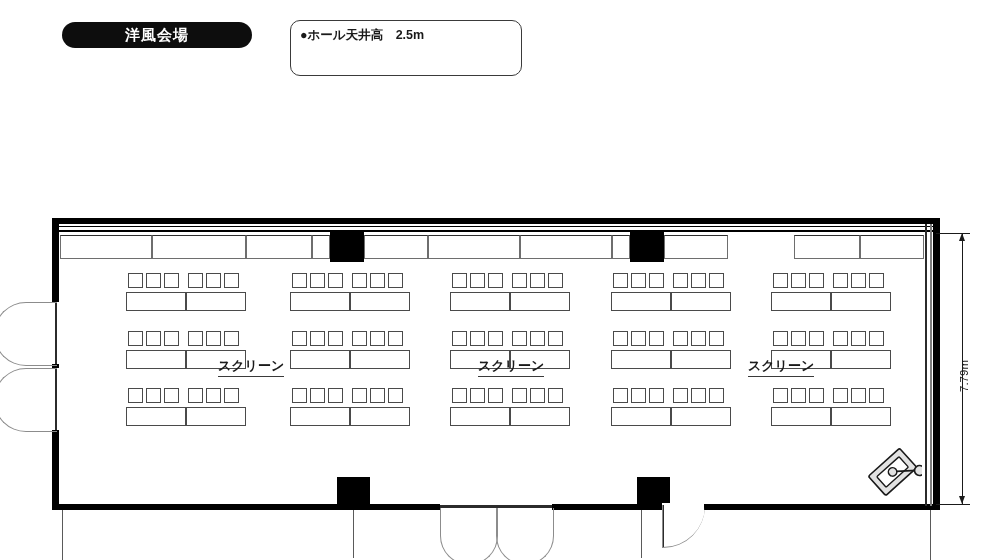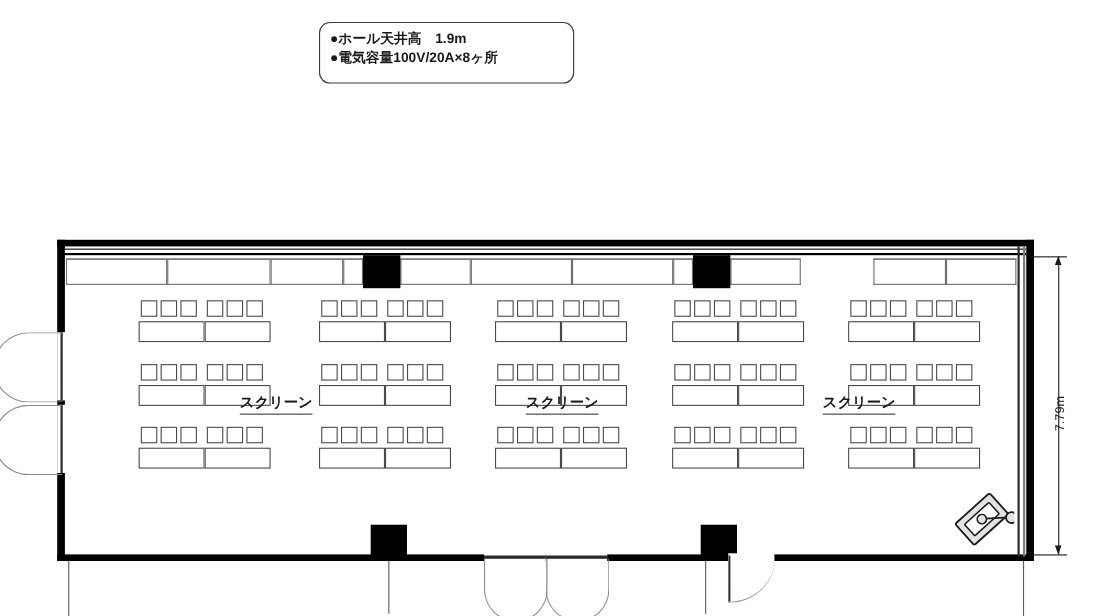--- a/index.html
+++ b/index.html
@@ -103,24 +103,26 @@
   }
   .arrow{position:absolute;width:0;height:0;}
   .arrow-u{border-left:3.5px solid transparent;border-right:3.5px solid transparent;border-bottom:8px solid #1a1a1a;}
   .arrow-d{border-left:3.5px solid transparent;border-right:3.5px solid transparent;border-top:8px solid #1a1a1a;}
 </style>
 </head>
 <body>
 
 <div class="root">
 
+  <div class="hdr-venue-pill">
+    <span>洋風会場</span>
+  </div>
 
   <div class="hdr-notes">
-    <div class="hdr-note-line">●ホール天井高　1.9m</div>
-    <div class="hdr-note-line">●電気容量100V/20A×8ヶ所</div>
+    <div class="hdr-note-line">●ホール天井高　2.5m</div>
   </div>
 
   <div class="plan">
 
     <div class="wall wall-top"></div>
     <div class="wall wall-left"></div>
     <div class="wall wall-right"></div>
     <div class="wall wall-bottom"></div>
     <div class="top-band-mid"></div>
     <div class="top-band-inner"></div>

